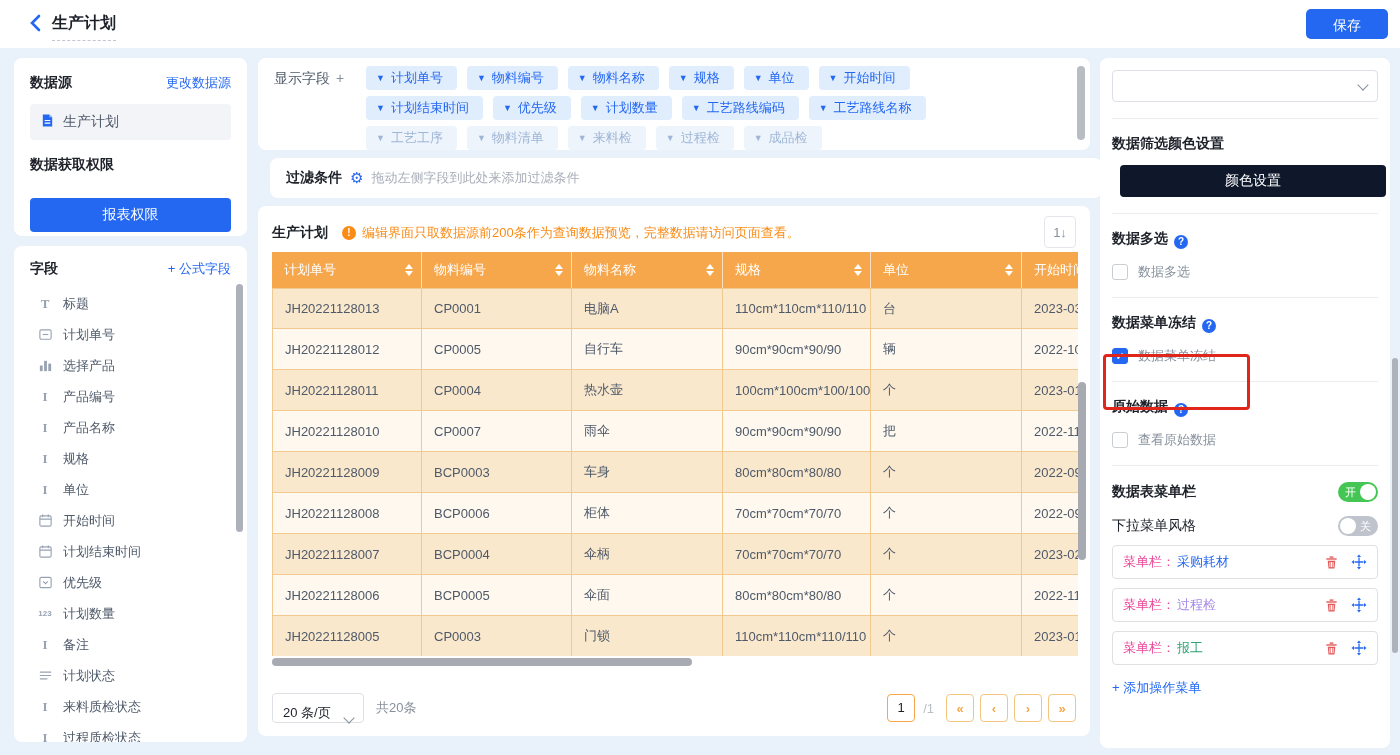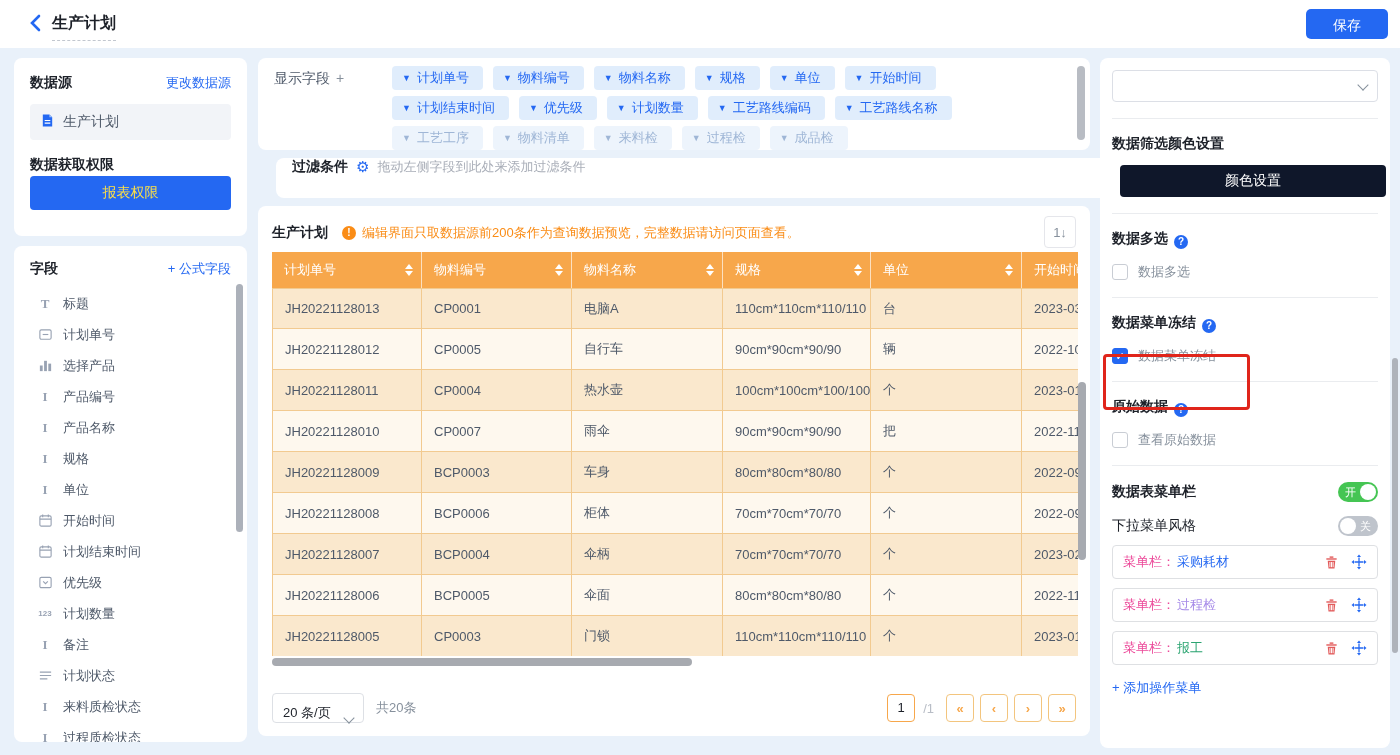--- a/index.html
+++ b/index.html
@@ -17,39 +17,39 @@
     color:#fff;border:none;border-radius:5px;font-size:14px;text-align:center;line-height:30px;cursor:pointer;}
   
   .panel{position:absolute;background:#fff;border-radius:8px;}
   .hd{font-size:14px;font-weight:bold;color:#1D2129;}
   .blue-link{color:#2468F2;font-size:13px;cursor:pointer;}
   
   .p-source{left:14px;top:58px;width:233px;height:178px;padding:16px;box-sizing:border-box;}
   .row-sb{display:flex;justify-content:space-between;align-items:center;}
   .src-item{margin-top:12px;height:36px;background:#F2F4F8;border-radius:4px;display:flex;
     align-items:center;padding-left:10px;gap:8px;color:#4E5969;font-size:14px;}
-  .perm-btn{margin-top:2px;width:100%;height:34px;background:#2468F2;color:#fde047;border:none;
+  .perm-btn{margin-top:24px;width:100%;height:34px;background:#2468F2;color:#ffffff;border:none;
     border-radius:4px;font-size:14px;cursor:pointer;}
   .p-fields{left:14px;top:246px;width:233px;height:496px;padding:14px 16px;box-sizing:border-box;overflow:hidden;}
   .field-list{margin-top:10px;}
   .field-item{height:31px;display:flex;align-items:center;gap:9px;color:#4E5969;padding-left:6px;cursor:grab;}
   .f-ic{width:18px;display:flex;justify-content:center;align-items:center;}
   .gly{font-family:"Liberation Serif",serif;color:#98A2B3;font-size:13px;font-weight:bold;}
   .num{font-size:8px;color:#98A2B3;font-weight:bold;}
   
-  .p-display{left:258px;top:58px;width:832px;height:92px;padding:8px 26px 8px 16px;box-sizing:border-box;display:flex;gap:26px;}
+  .p-display{left:258px;top:58px;width:832px;height:92px;padding:8px 26px 8px 16px;box-sizing:border-box;display:flex;}
   .df-label{width:92px;padding-top:4px;color:#4E5969;font-size:14px;}
   .df-plus{color:#86909C;margin-left:6px;cursor:pointer;}
   .chip-rows{flex:1;}
   .chip-row{display:flex;gap:10px;margin-bottom:6px;flex-wrap:nowrap;}
   .chip{height:24px;background:#E0EDFC;border-radius:4px;color:#2468F2;display:flex;align-items:center;
     padding:0 14px 0 10px;gap:6px;white-space:nowrap;cursor:pointer;}
   .chip .caret{font-size:9px;}
   .chip.disabled{background:#EDF4FC;color:#9FB6D6;cursor:default;}
-  .p-filter{left:276px;top:158px;width:832px;height:40px;display:flex;padding:0 16px;box-sizing:border-box;gap:8px;}
+  .p-filter{left:270px;top:158px;width:832px;height:40px;display:flex;align-items:center;padding:0 16px;box-sizing:border-box;gap:8px;}
   .gear{color:#2468F2;font-size:15px;cursor:pointer;}
   .filter-ph{color:#A9AEB8;}
   
   .p-table{left:258px;top:206px;width:832px;height:530px;padding:12px 14px;box-sizing:border-box;}
   .pt-head{display:flex;align-items:center;gap:14px;height:30px;}
   .warn{display:flex;align-items:center;gap:6px;color:#FA8C16;}
   .warn-ic{width:14px;height:14px;border-radius:50%;background:#FA8C16;color:#fff;font-size:10px;
     font-weight:bold;text-align:center;line-height:14px;flex:none;}
   .sort-tool{position:absolute;right:14px;top:10px;width:30px;height:30px;border:1px solid #E5E6EB;
     border-radius:4px;color:#86909C;display:flex;align-items:center;justify-content:center;font-size:13px;cursor:pointer;background:#fff;}

